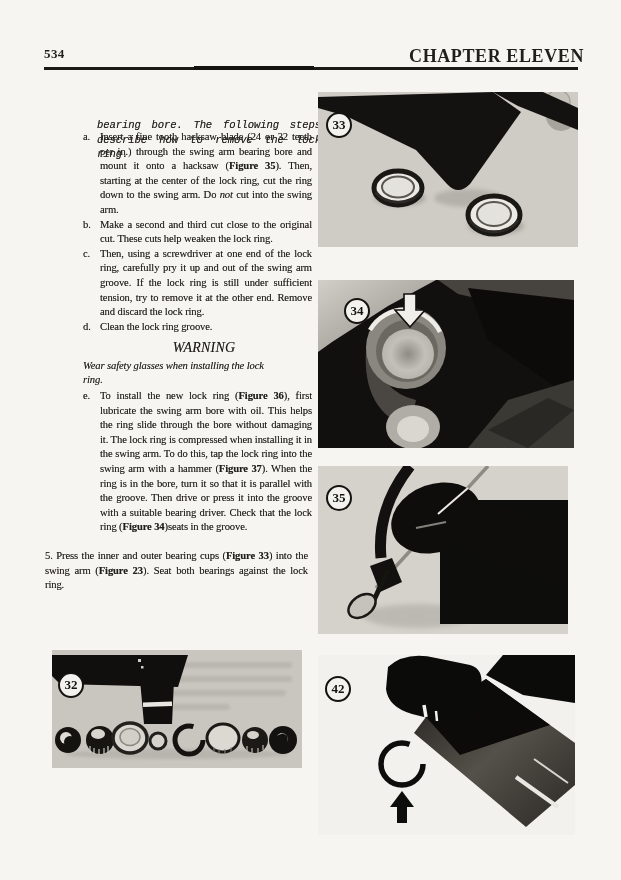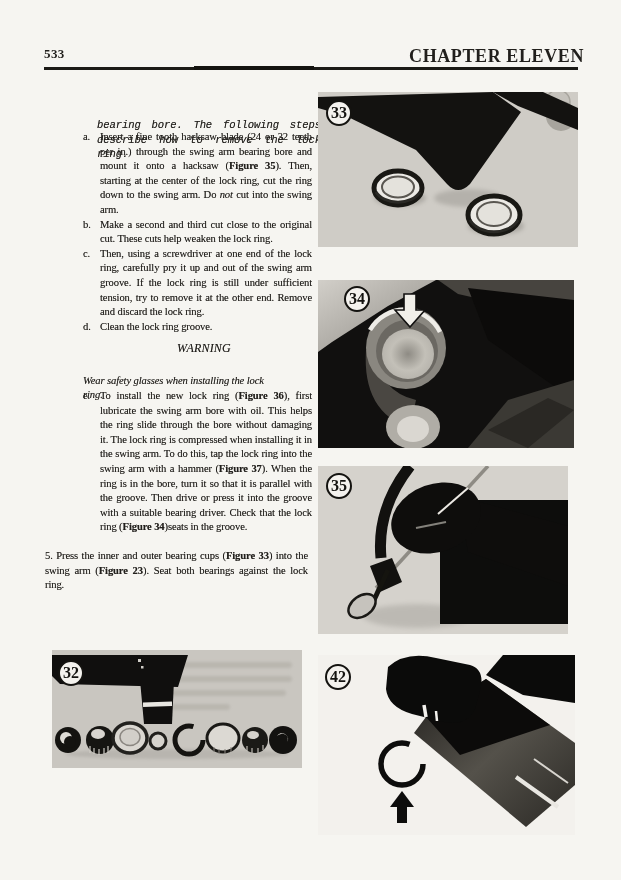--- a/index.html
+++ b/index.html
@@ -13,44 +13,44 @@
   
   .txt{font-size:10.6px;line-height:14.6px;letter-spacing:-0.12px;text-shadow:0 0 .4px rgba(32,30,26,.55);}
   .just{text-align:justify;}
   .ital{font-style:italic;}
   .intro{position:absolute;left:83px;top:104px;width:224px;margin:14px;font-family:Liberation Mono, monospace;}
   .steps{position:absolute;left:45px;top:130px;width:267px;}
   .stepE{position:absolute;left:45px;top:389px;width:267px;}
   .item{position:relative;padding-left:55px;margin:0;}
   .ltr{position:absolute;left:38px;top:0;}
   .warn{position:absolute;left:83px;top:341px;width:224px;}
-  .warn-title{text-align:center;font-style:italic;font-size:12px;margin:0 0 18px 18px;letter-spacing:.2px;}
+  .warn-title{text-align:center;font-style:italic;font-size:14px;margin:0 0 3px 18px;letter-spacing:.2px;}
   .warn-body{font-style:italic;width:202px;margin:0;}
   .numsteps{position:absolute;left:45px;top:549px;width:263px;}
   .numsteps p{margin:0;}
   .s-b{font-weight:bold;}
   .s-i{font-style:italic;}
   
   .fig{position:absolute;}
   .fig svg{display:block;}
   .badge{position:absolute;width:26px;height:26px;border-radius:50%;background:#f4f2ee;
          border:2.3px solid #141310;display:flex;align-items:center;justify-content:center;
-         font-size:16px;font-weight:bold;color:#141310;box-sizing:border-box;}
+         font-size:13px;font-weight:bold;color:#141310;box-sizing:border-box;margin-top:12px;}
   .f33{left:318px;top:92px;}
   .f34{left:318px;top:280px;}
   .f35{left:318px;top:466px;}
   .f36{left:318px;top:655px;}
   .f32{left:52px;top:650px;text-align:right;}
 </style>
 </head>
 <body>
 
 <div class="page">
 
-  <div class="hdr-num">533</div>
+  <div class="hdr-num">534</div>
   <div class="hdr-chap">CHAPTER ELEVEN</div>
   <div class="hdr-rule"></div>
 
   <p class="intro txt just ital"><span class="s-i">bearing bore. The following steps describe how to remove the lock ring.</span></p>
 
   <div class="steps txt">
     <div class="item just">
       <span class="ltr">a.</span>
       <span><span>Insert a fine tooth hacksaw blade (24 or 32 teeth per in.) through the swing arm bearing bore and mount it onto a hacksaw (</span><span class="s-b">Figure 35</span><span>). Then, starting at the center of the lock ring, cut the ring down to the swing arm. Do </span><span class="s-i">not</span><span> cut into the swing arm.</span></span>
     </div>

